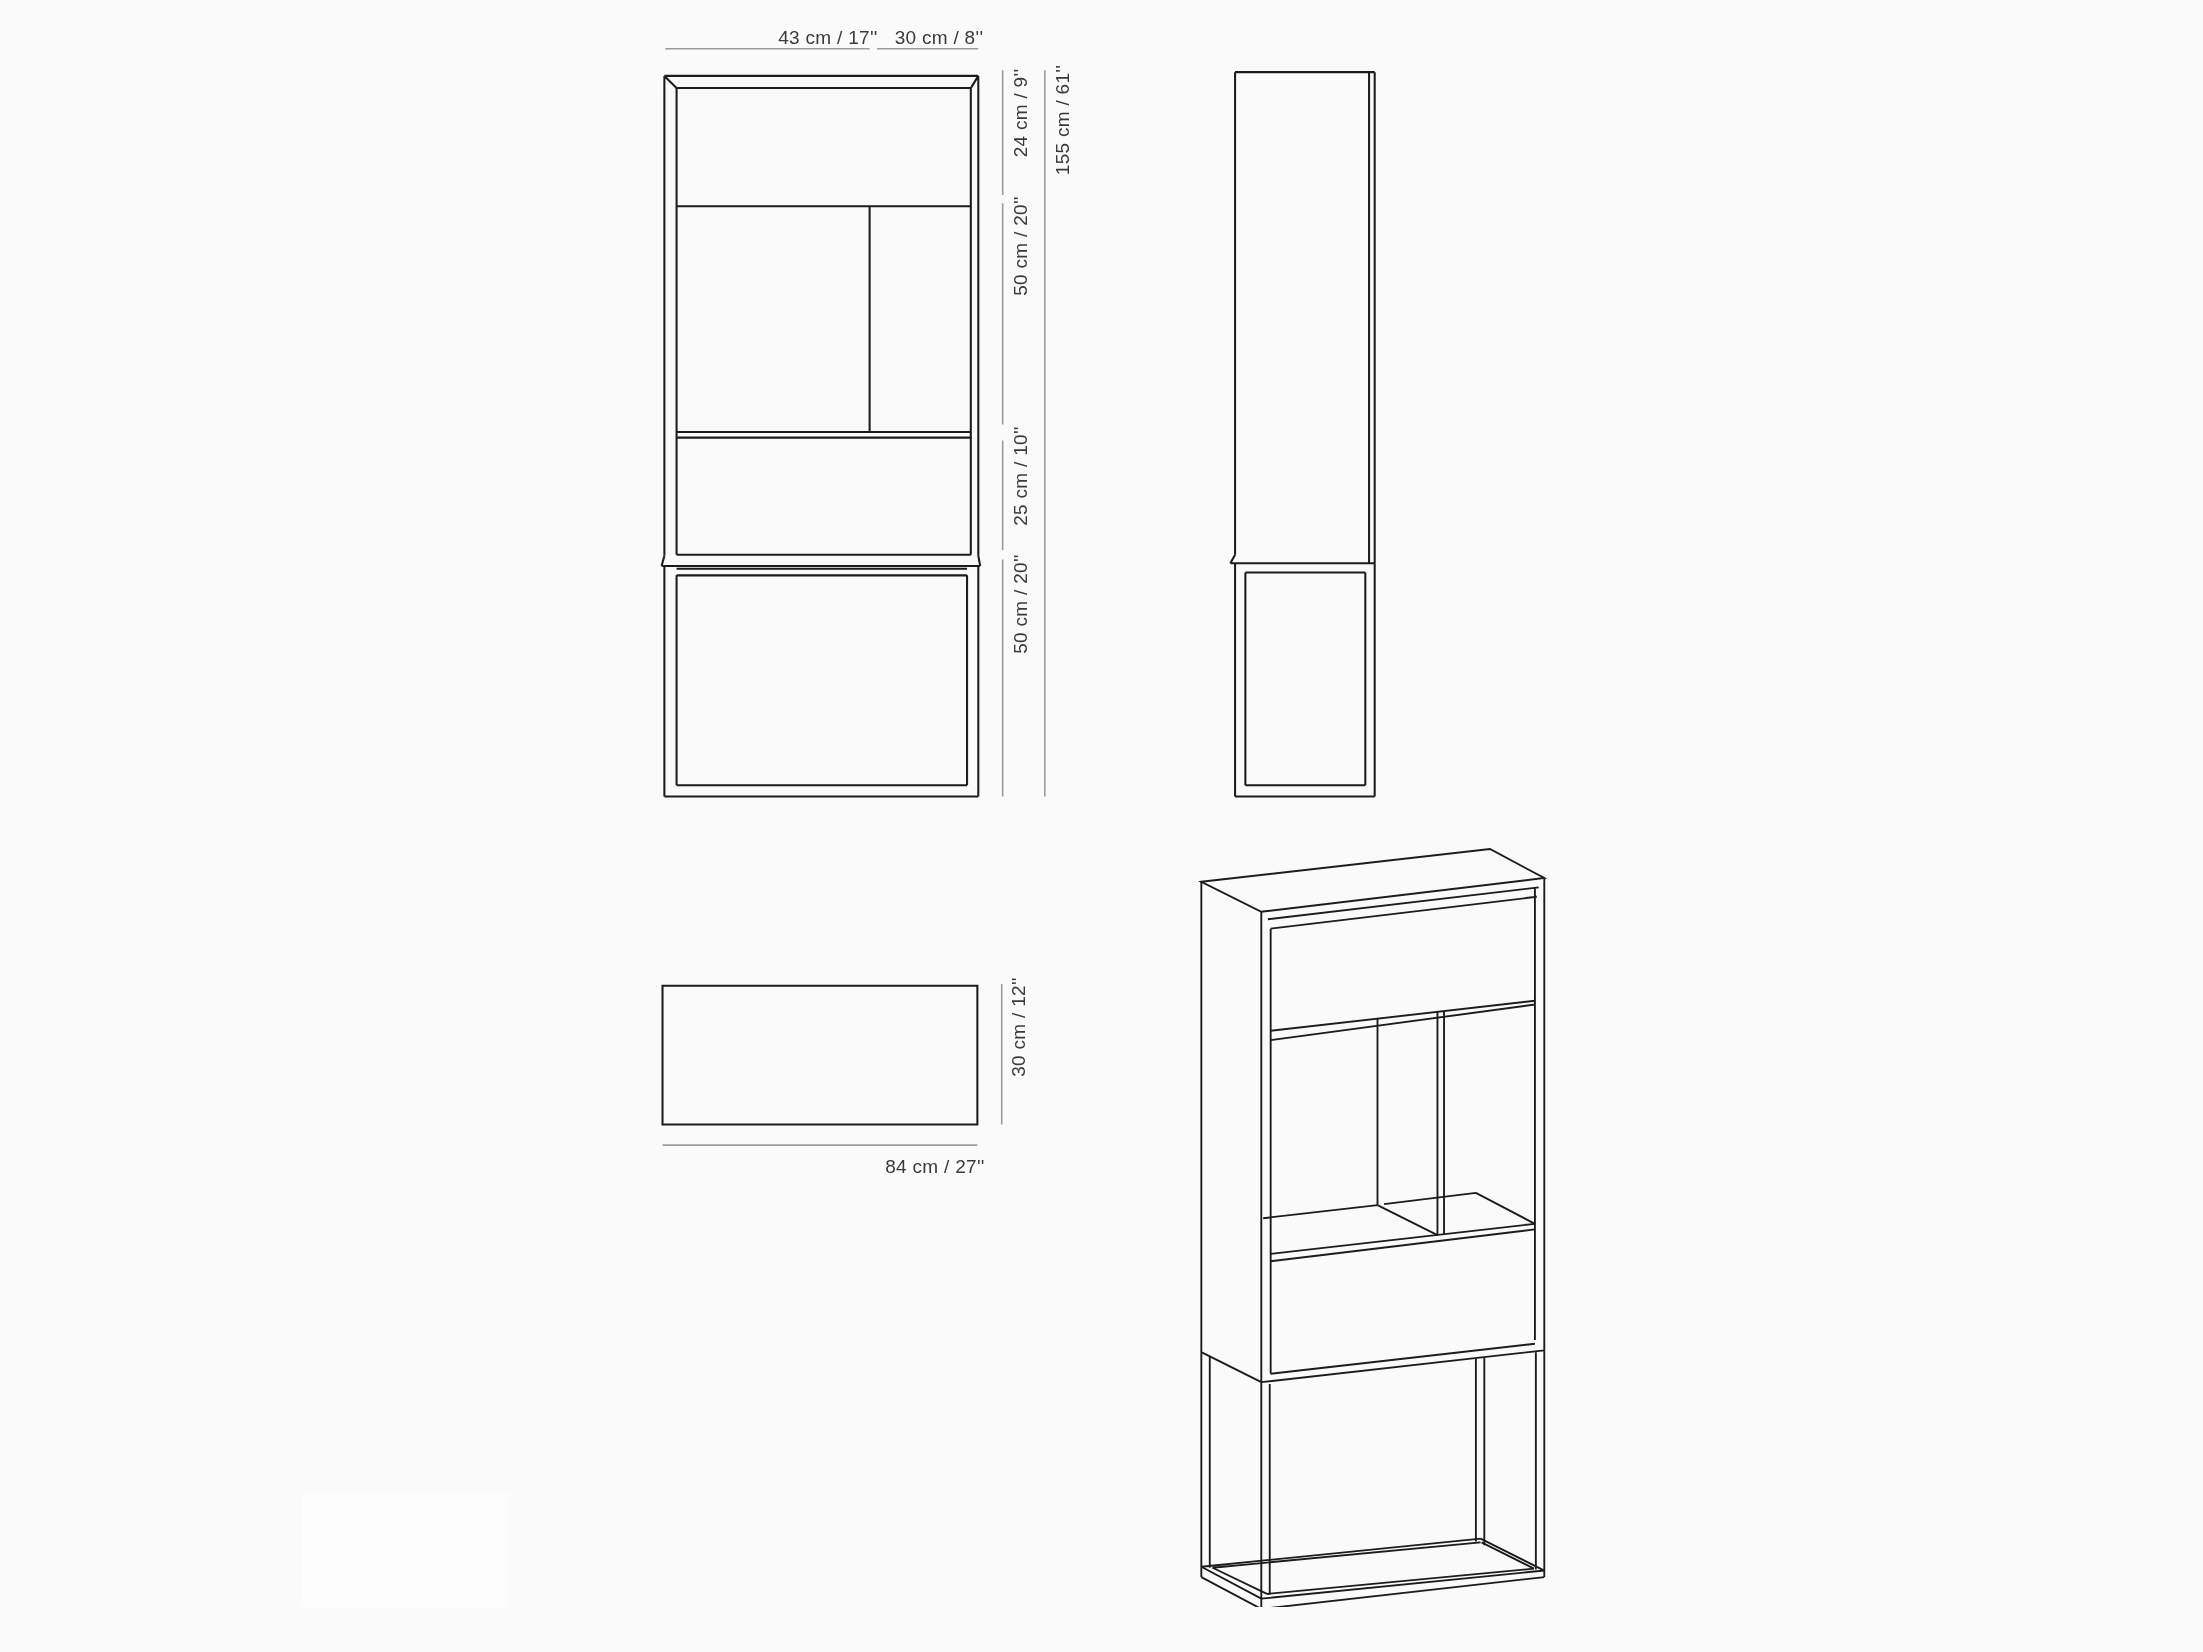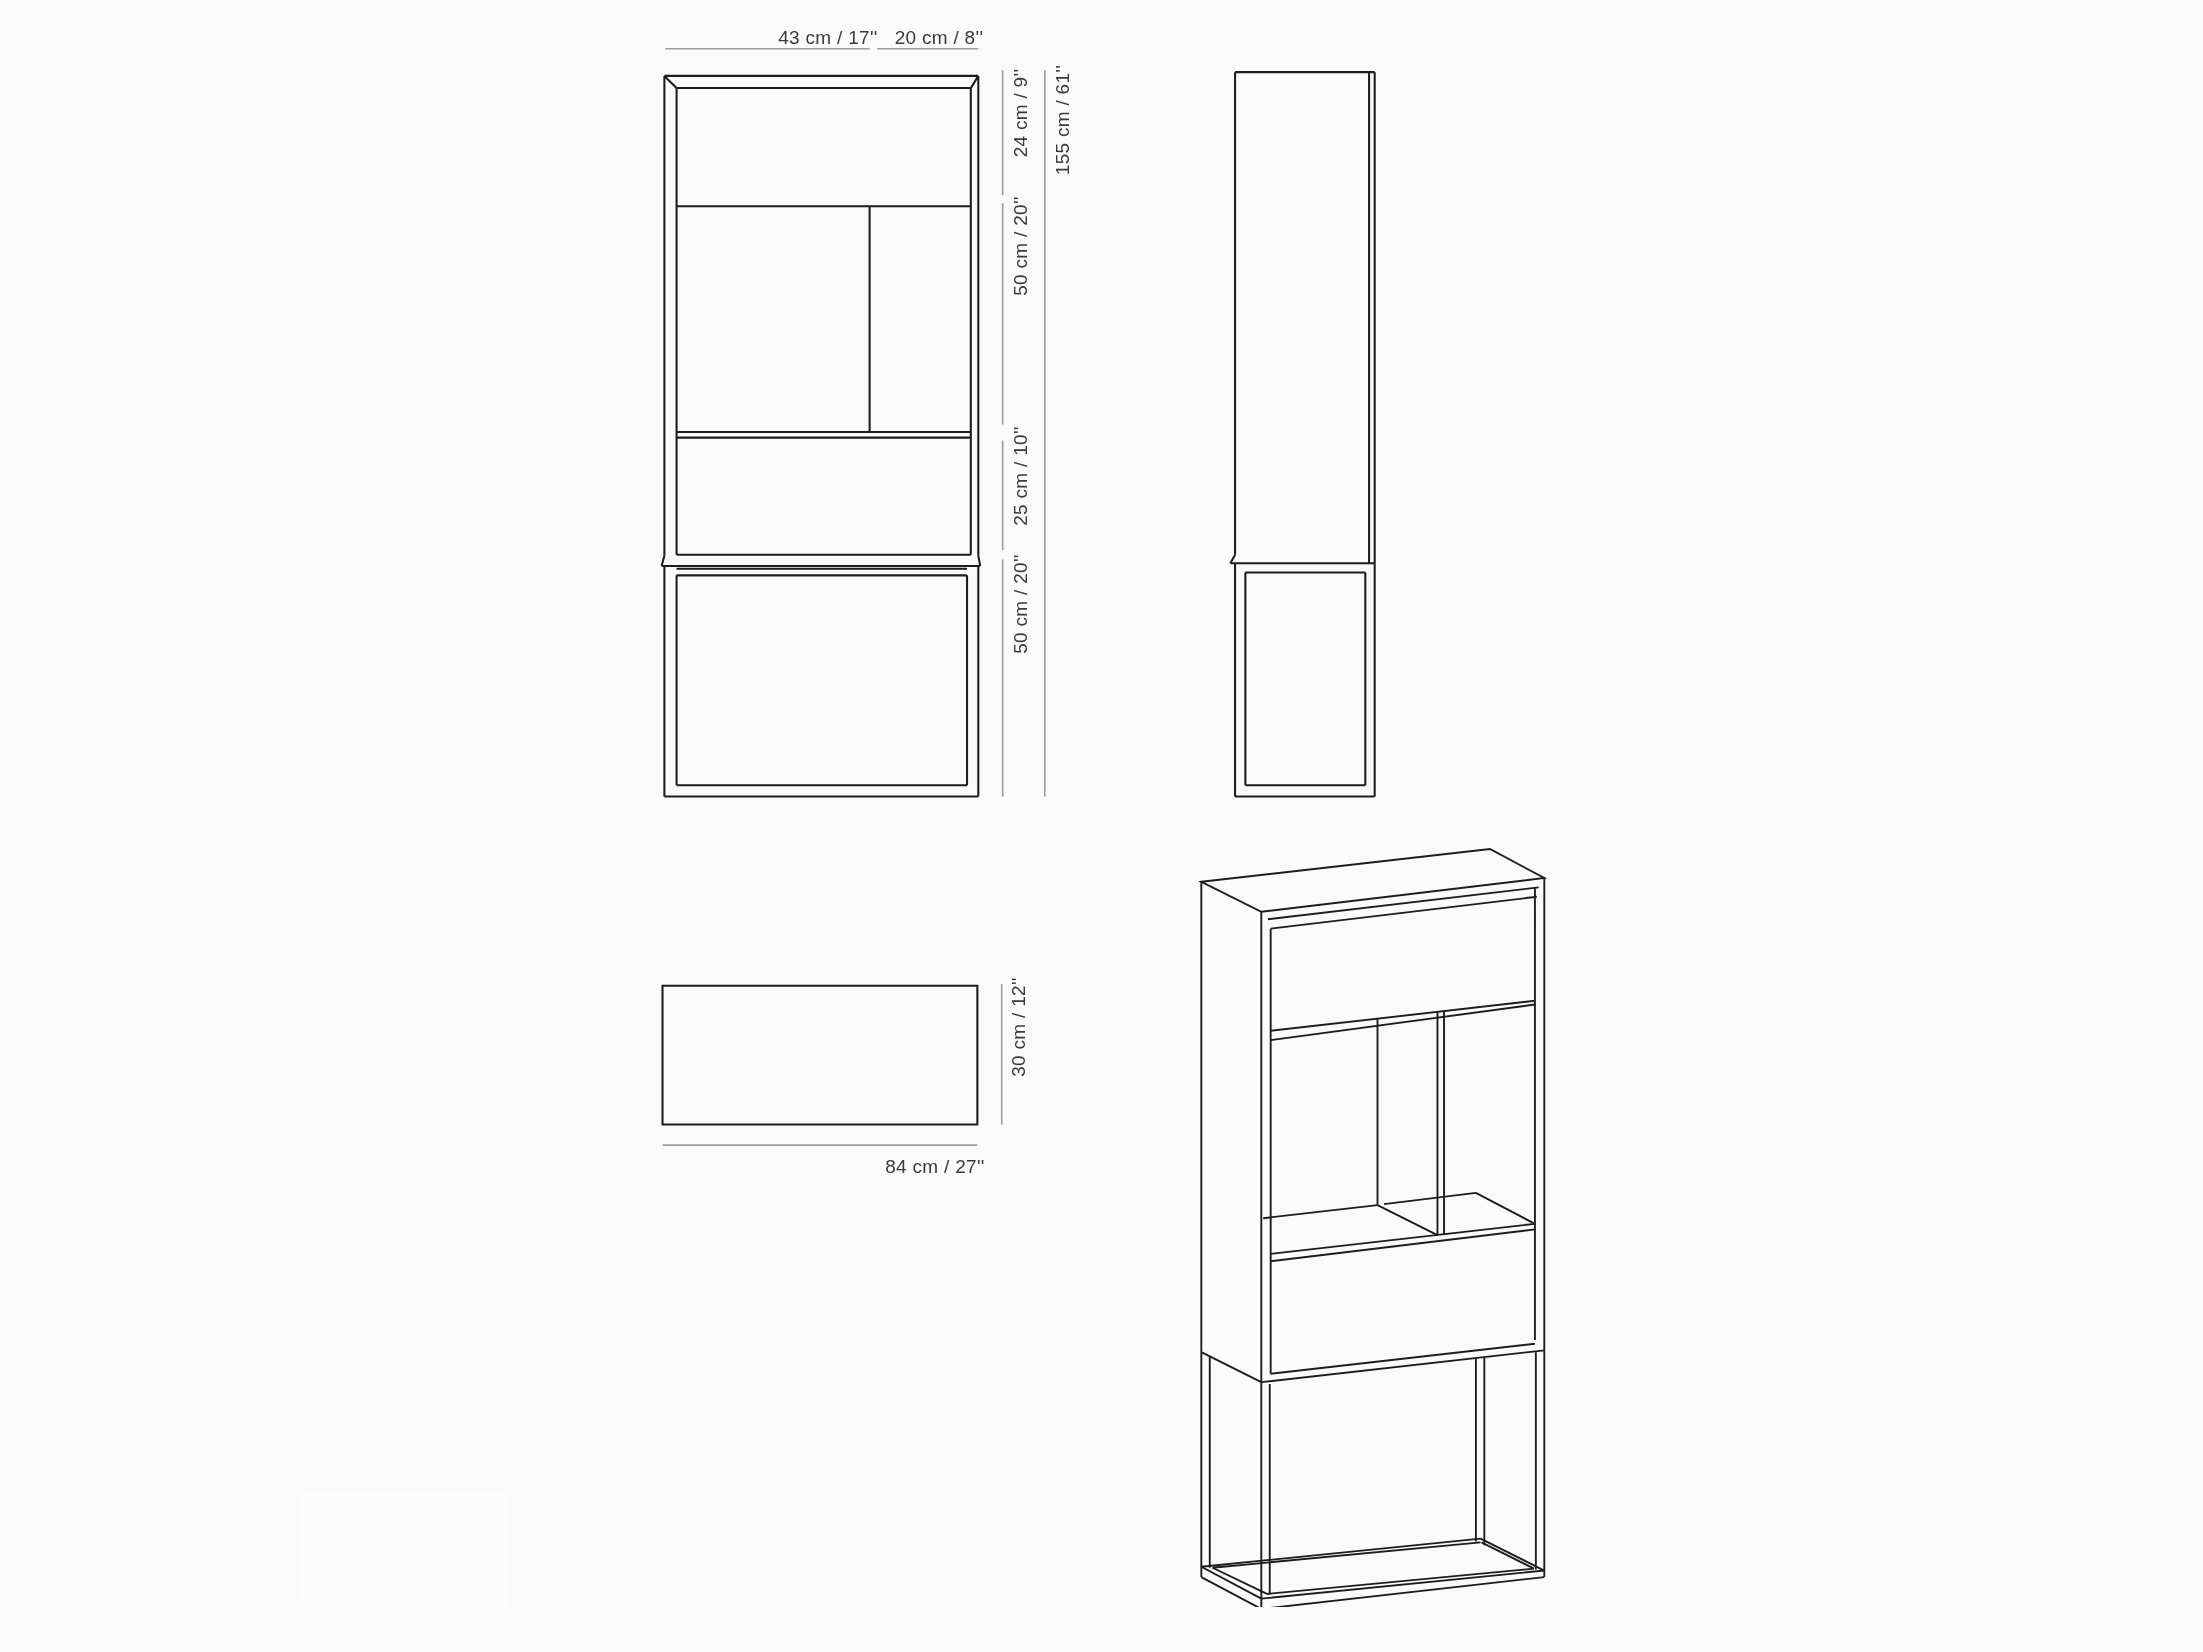--- a/index.html
+++ b/index.html
@@ -117,21 +117,21 @@
 
       <path d="M1282,1672 L1580,1642 M1294,1673 L1580,1646 M1580,1642 L1648,1676 M1581,1646 L1637,1674"></path>
       <path d="M1346,1706 L1648,1676 M1352,1701 L1637,1674 M1282,1672 L1346,1706 M1294,1673 L1352,1701"></path>
 
       <path d="M1282,1683 L1346,1717 M1346,1717 L1648,1683"></path>
     </g>
   </svg>
 
   <div class="dim-label" style="left:828px; top:37px;">43 cm / 17''</div>
 
-  <div class="dim-label" style="left:939px; top:37px;">20 cm / 8''</div>
+  <div class="dim-label" style="left:939px; top:37px;">30 cm / 8''</div>
 
   <div class="dim-label vertical" style="left:1020px; top:113px;">24 cm / 9''</div>
 
   <div class="dim-label vertical" style="left:1020px; top:246px;">50 cm / 20''</div>
 
   <div class="dim-label vertical" style="left:1020px; top:476px;">25 cm / 10''</div>
 
   <div class="dim-label vertical" style="left:1020px; top:604px;">50 cm / 20''</div>
 
   <div class="dim-label vertical" style="left:1062px; top:120px;">155 cm / 61''</div>

